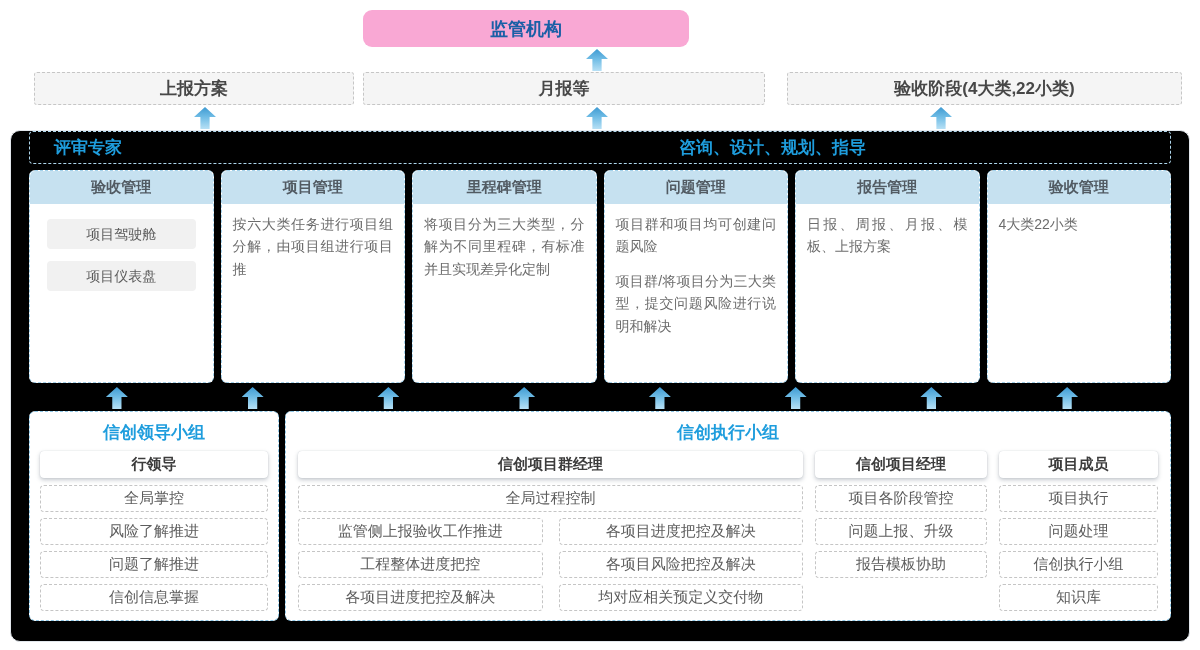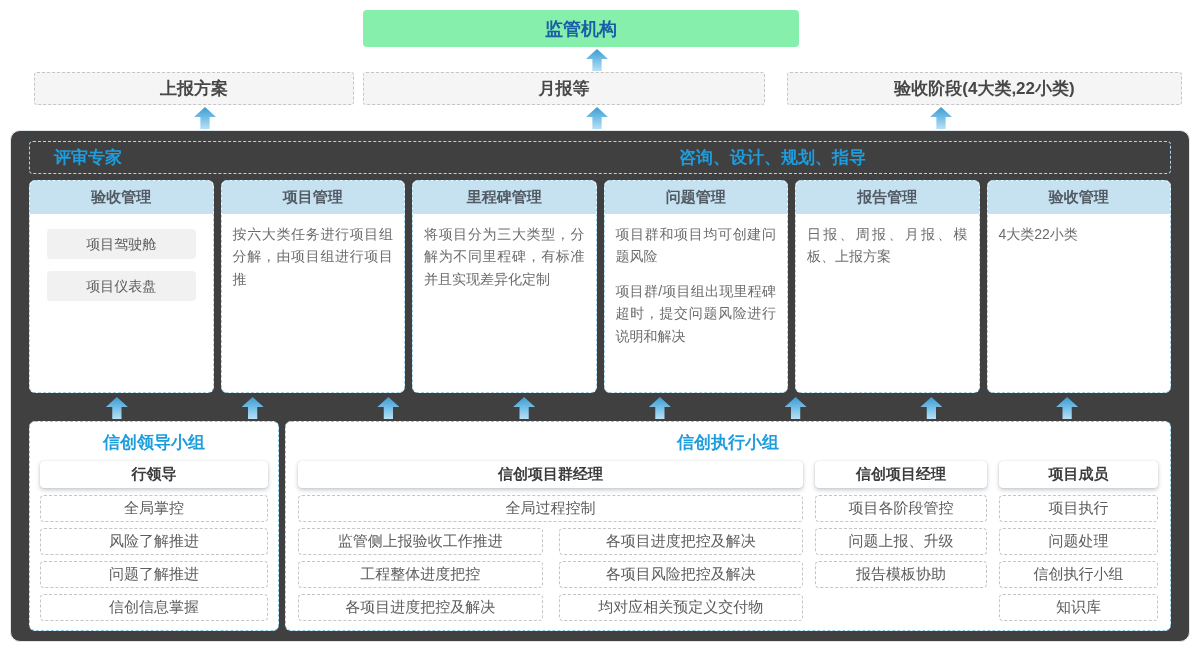--- a/index.html
+++ b/index.html
@@ -1,22 +1,22 @@
 <!DOCTYPE html>
 <html><head>
 <meta charset="utf-8">
 <style>
   * { margin:0; padding:0; box-sizing:border-box; }
   body { font-family:"Liberation Sans","DejaVu Sans",sans-serif; background:#ffffff; }
   .page { position:relative; width:1200px; height:650px; background:#ffffff; overflow:hidden; }
 
   
   .regulator {
-    position:absolute; left:363px; top:10px; width:436px; height:37px;
-    background:#86efac; border-radius:4px;
+    position:absolute; left:363px; top:10px; width:326px; height:37px;
+    background:#f9a8d4; border-radius:9px;
     display:flex; align-items:center; justify-content:center;
     color:#1a5fa6; font-size:18px; font-weight:bold;
   }
   .out-box {
     position:absolute; top:72px; height:33px;
     background:#f5f5f5; border:1px dashed #c6c6c6; border-radius:3px;
     display:flex; align-items:center; justify-content:center;
     color:#474747; font-size:17px; font-weight:bold;
   }
   .out-box.b1 { left:34px;  width:320px; }
@@ -26,22 +26,22 @@
   .arr {
     width:22px; height:22px;
     background:linear-gradient(180deg,#3e9ad2 0%,#6fbce5 45%,#b7e0f5 100%);
     clip-path:polygon(50% 0,100% 45%,71% 45%,71% 100%,29% 100%,29% 45%,0 45%);
   }
   .arr.abs { position:absolute; }
 
   
   .platform {
     position:absolute; left:10px; top:130px; width:1180px; height:512px;
-    border:1px solid #e2e7ec; border-radius:10px; background:#404040;
-    padding:10px 18px 12px;
+    border:1px solid #e2e7ec; border-radius:10px; background:#000000;
+    padding:0 18px 12px;
   }
   .strip {
     position:relative; height:33px;
     border:1px dashed #aed6ec; border-radius:4px;
     display:flex; align-items:center;
   }
   .strip-label { color:#1e9ddd; font-size:17px; font-weight:bold; }
   .strip .experts { margin-left:24px; }
   .strip .consult { position:absolute; left:649px; }
 
@@ -140,21 +140,21 @@
         <div class="col-body">
           <p>将项目分为三大类型，分解为不同里程碑，有标准并且实现差异化定制</p>
         </div>
       </div>
 
 
       <div class="col">
         <div class="col-head">问题管理</div>
         <div class="col-body">
           <p>项目群和项目均可创建问题风险</p>
-          <p>项目群/项目组出现里程碑超时，提交问题风险进行说明和解决</p>
+          <p>项目群/将项目分为三大类型，提交问题风险进行说明和解决</p>
         </div>
       </div>
 
       <div class="col">
         <div class="col-head">报告管理</div>
         <div class="col-body">
           <p>日报、周报、月报、模板、上报方案</p>
         </div>
       </div>
 

